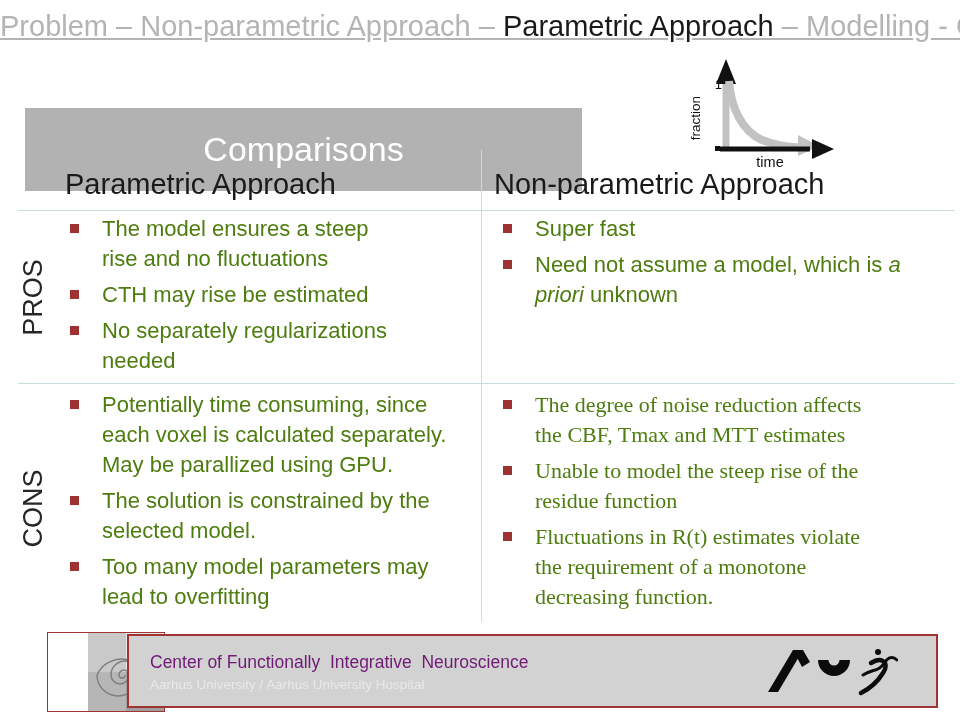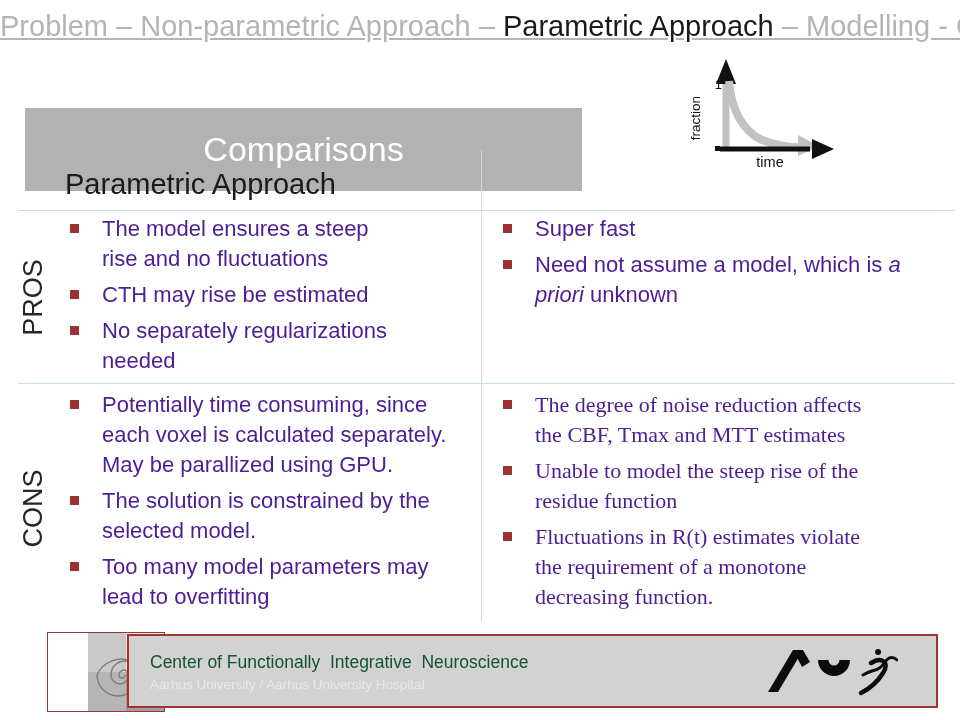--- a/index.html
+++ b/index.html
@@ -38,42 +38,42 @@
 
   
   .rowlabel {
     position:absolute; font-size:27px; color:#262626; text-align:center;
     transform:rotate(-90deg);
   }
   .rowlabel.pros { left:-13px; top:282px; width:92px; }
   .rowlabel.cons { left:-15px; top:493px; width:96px; }
 
   
-  .cell { position:absolute; font-size:22px; line-height:30px; color:#4c1d95; }
+  .cell { position:absolute; font-size:22px; line-height:30px; color:#4d7c0f; }
   .cell.pl { left:68px;  top:214px; width:410px; }
   .cell.pr { left:501px; top:214px; width:432px; }
   .cell.cl { left:68px;  top:390px; width:410px; }
   .cell.cr { left:501px; top:390px; width:432px;font-family:Liberation Serif, serif; }
   .item { display:flex; margin-bottom:6px; }
   .bullet {
     flex:0 0 auto; width:9px; height:9px; background:#9e3132;
     margin-top:10px; margin-right:23px; margin-left:2px;
   }
   .itext { white-space:pre-line; }
 
   
   .cfin-logo {
     position:absolute; left:47px; top:632px; width:76px; height:78px;
     border:1px solid #a03434; box-sizing:content-box;padding-left:40px;
   }
   .footer-bar {
     position:absolute; left:127px; top:634px; width:811px; height:74px;
     background:#d2d2d2; border:2px solid #a03434; box-sizing:border-box;
   }
-  .org    { position:absolute; left:21px; top:16px; font-size:17.5px; color:#14532d; white-space:pre; }
+  .org    { position:absolute; left:21px; top:16px; font-size:17.5px; color:#701a75; white-space:pre; }
   .suborg { position:absolute; left:21px; top:41px; font-size:13.5px; color:#e9e9e9; white-space:pre; }
   .au-logo { position:absolute; right:38px; top:10px; }
 </style>
 </head>
 <body>
 
 <div class="slide">
 
   <div class="breadcrumb"><span>Problem – Non-parametric Approach – </span><span class="active">Parametric Approach</span><span> – Modelling - Overview</span></div>
 
@@ -92,20 +92,21 @@
     <text x="36" y="33" text-anchor="end" font-size="13" fill="#111111">1</text>
     <text x="14" y="62" text-anchor="middle" transform="rotate(-90 14 62)" font-size="13.5" fill="#111111">fraction</text>
     <text x="84" y="111" text-anchor="middle" font-size="14.5" fill="#111111">time</text>
   </svg>
 
   <div class="vdivider"></div>
   <div class="hline h1"></div>
   <div class="hline h2"></div>
 
   <div class="colhead left">Parametric Approach</div>
+  <div class="colhead right">Non-parametric Approach</div>
 
   <div class="rowlabel pros">PROS</div>
   <div class="rowlabel cons">CONS</div>
 
   <div class="cell pl">
     <div class="item">
       <span class="bullet"></span>
       <span class="itext">The model ensures a steep
 rise and no fluctuations</span>
     </div>

